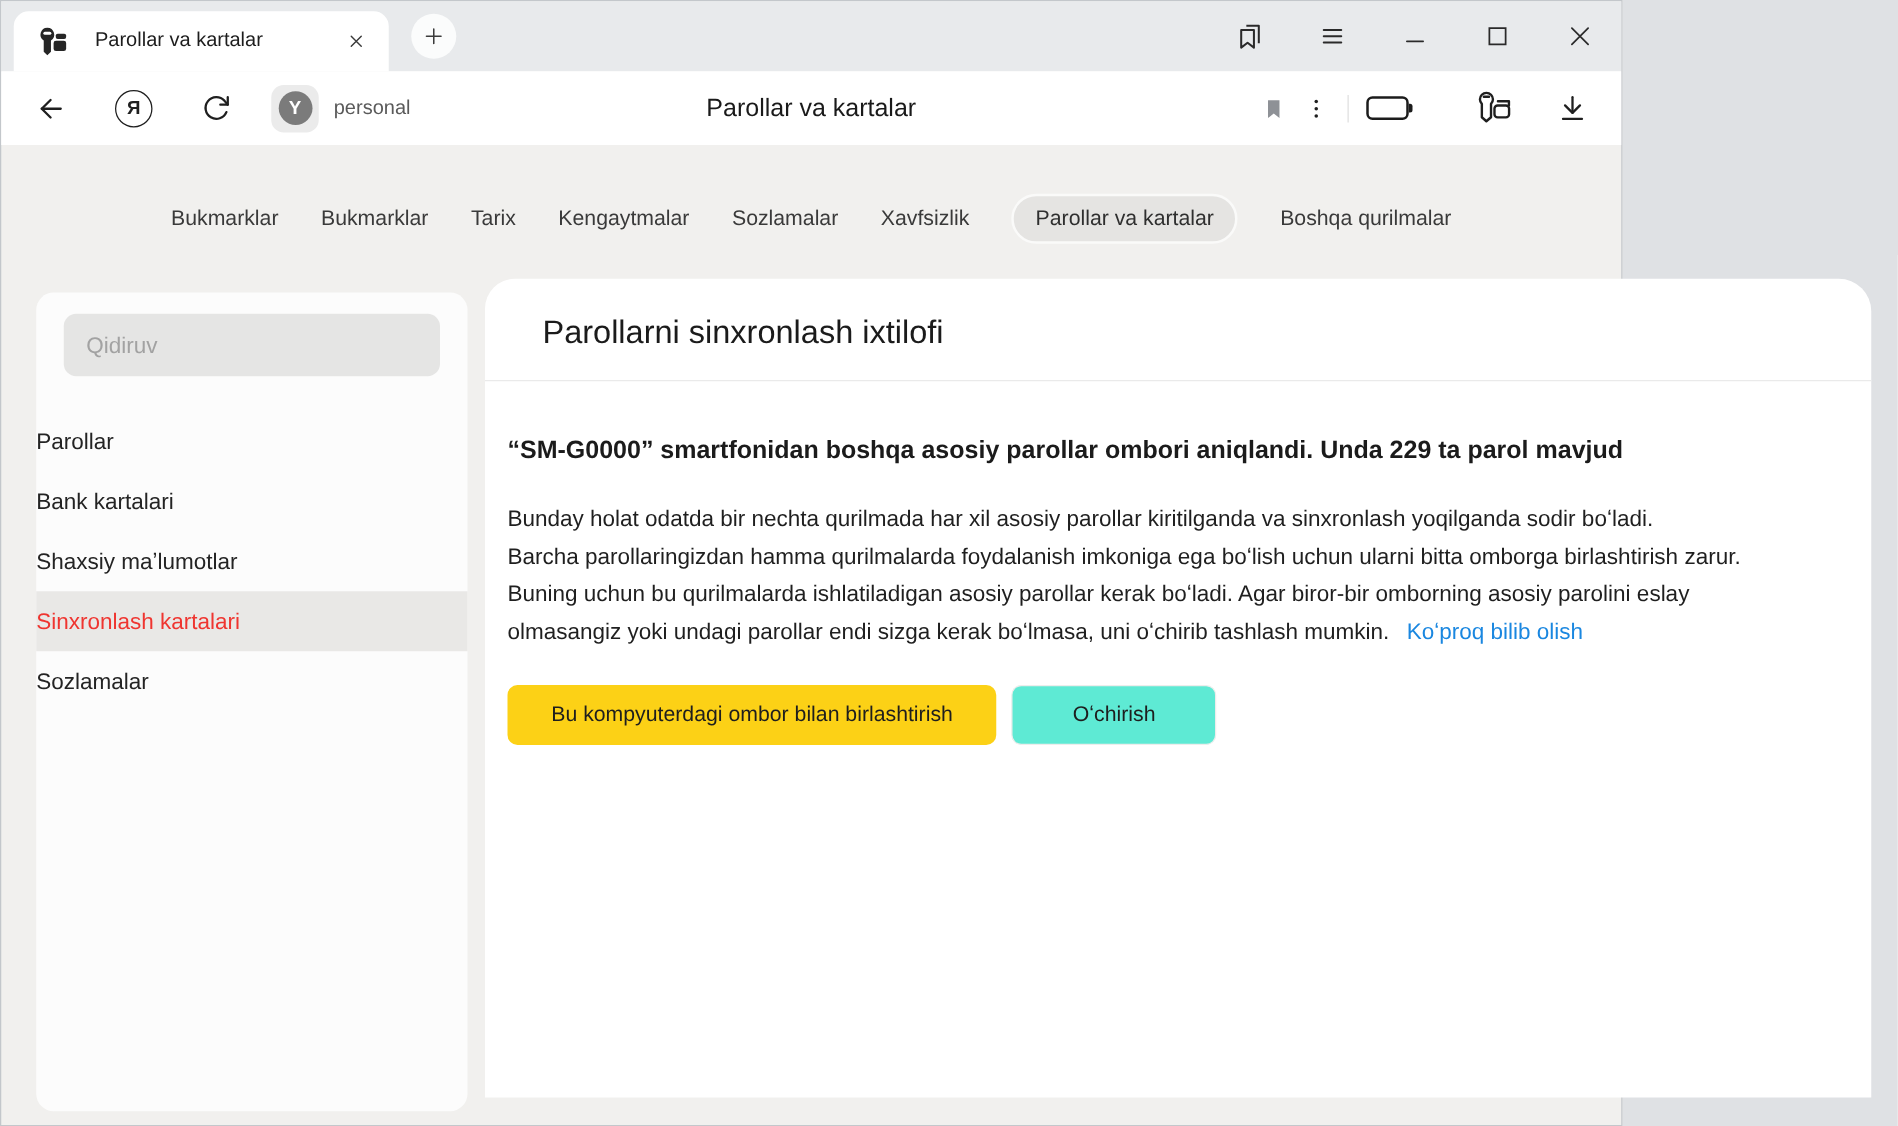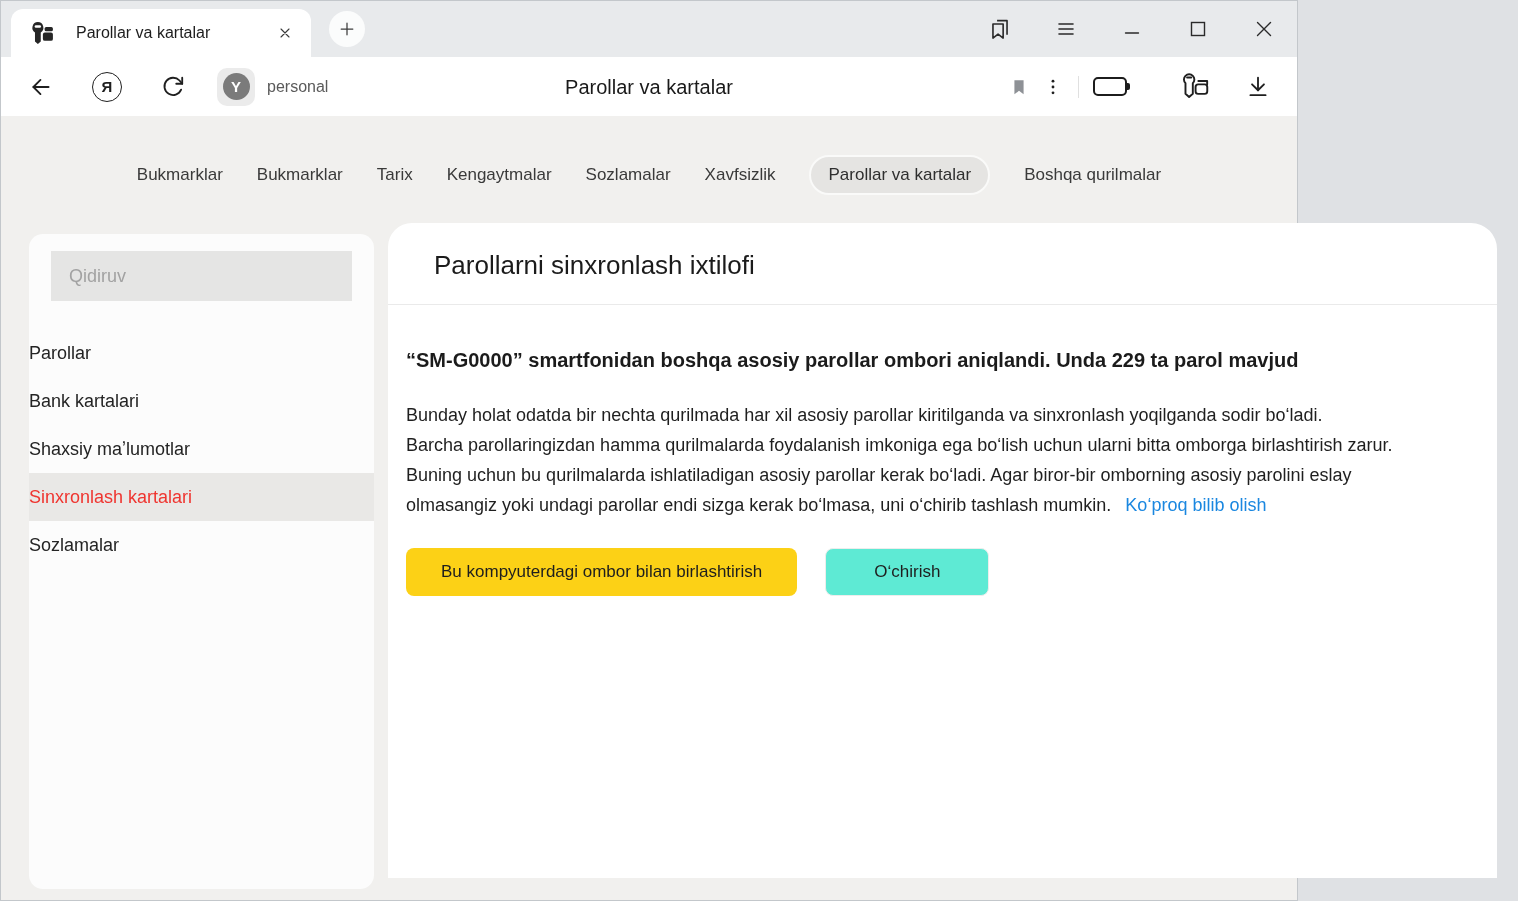--- a/index.html
+++ b/index.html
@@ -61,41 +61,41 @@
     background:#e5e4e2; border:2px solid #fafaf9; border-radius:22px;
     padding:8px 17px; color:#2f2f2f;
   }
   
   .sidebar {
     position:absolute; left:28px; top:233px; width:345px; height:655px;
     background:#fcfcfc; border-radius:14px;
   }
   .search-input {
     display:block; width:301px; height:50px; margin:17px 22px 0;
-    background:#e5e5e4; border:none; border-radius:0;
+    background:#e5e5e4; border:none; border-radius:10px;
     padding:0 18px; font-size:18px; font-family:inherit; color:#2a2a2a; outline:none;
   }
   .search-input::placeholder { color:#a2a2a2; }
   .menu { margin-top:28px; }
   .menu-item {
     height:48px; display:flex; align-items:center; 
     font-size:18px; color:#242424; cursor:pointer;
   }
   .menu-item.selected { background:#e9e8e6; color:#ef3530; }
   .main {
     position:absolute; left:387px; top:222px; width:1109px; height:655px;
     background:#fff; border-radius:24px 26px 0 0;
   }
   .main-title { font-size:26px; font-weight:400; color:#1b1b1b; padding:27px 46px 0; }
   .divider { height:1px; background:#eaeaea; margin-top:23px; }
   .main-body { padding:40px 18px 0; }
   .alert-heading { font-size:20px; font-weight:700; line-height:31px; color:#1b1b1b; max-width:970px; margin-bottom:24px; }
   .para { font-size:18px; line-height:30px; color:#1f1f1f; max-width:1035px; }
   .learn-more { color:#1a87e0; margin-left:14px; text-decoration:none; cursor:pointer; }
-  .buttons { display:flex; gap:28px; margin-top:28px; }
+  .buttons { display:flex; gap:12px; margin-top:28px; }
   .btn {
     height:48px; border:none; border-radius:8px; font-size:17px; color:#1e1e1e;
     font-family:inherit; cursor:pointer; white-space:nowrap;
   }
   .btn-primary { background:#fcd116; padding:0 35px; }
   .btn-secondary { background:#5eead4; border:1px solid #ededec; padding:0 48px; }
   svg { display:block; }
 </style>
 </head>
 <body>

